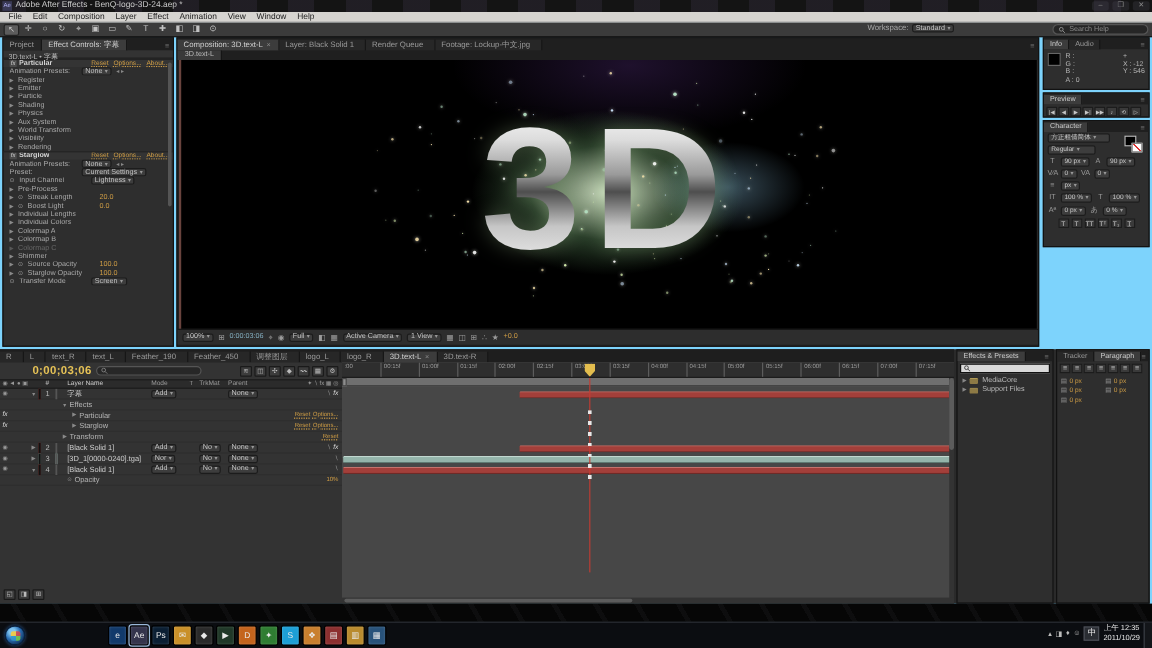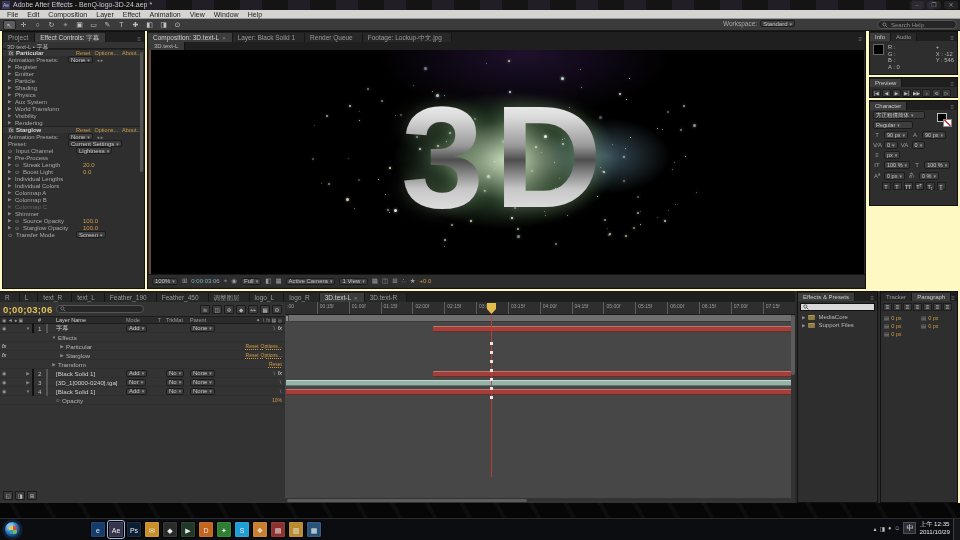--- a/index.html
+++ b/index.html
@@ -1,17 +1,17 @@
 <!DOCTYPE html>
 <html><head>
 <meta charset="utf-8">
 <style>
   html,body{margin:0;padding:0;background:#000;}
   #screen{position:relative;width:960px;height:540px;overflow:hidden;
-    font-family:"Liberation Sans","DejaVu Sans",sans-serif;background:#fef9c3;
+    font-family:"Liberation Sans","DejaVu Sans",sans-serif;background:#7dd3fc;
     -webkit-font-smoothing:antialiased;}
   [data-interactable]{box-sizing:border-box;}
   .abs{position:absolute;}
   
   #titlebar{left:0;top:0;width:960px;height:10px;background:#141414;
     background-image:repeating-linear-gradient(90deg,rgba(70,60,85,.25) 0 22px,rgba(0,0,0,0) 22px 48px);
     color:#c9c9c9;font-size:7px;line-height:10px;}
   #titlebar .appicon{display:inline-block;width:8px;height:8px;background:#3a3a55;color:#b9b9ff;
     font-size:5px;line-height:8px;text-align:center;margin:0 3px 0 2px;vertical-align:top;margin-top:1px;}
   #winbtns{right:2px;top:1px;display:flex;gap:3px;color:#8a8a8a;font-size:6px;line-height:8px;}
@@ -101,21 +101,21 @@
   #fill-swatch{position:absolute;left:0;top:0;width:10px;height:9px;background:#000;border:1px solid #bbb;}
   #stroke-swatch{position:absolute;left:6px;top:6px;width:9px;height:8px;background:#fff;border:1px solid #888;
     background-image:linear-gradient(45deg,transparent 44%,#d33 44% 56%,transparent 56%);}
   .fauxbtn{width:9px;height:8px;background:#3a3a3a;border:1px solid #1c1c1c;color:#ccc;font-size:5.5px;
     line-height:8px;text-align:center;}
   
   #tl{left:0;top:291px;width:958px;height:212px;background:#2a2a2a;}
   #tl-tabs{position:absolute;left:0;top:0;width:795px;height:11px;background:#1e1e1e;display:flex;align-items:flex-end;}
   #tl-left{position:absolute;left:0;top:11px;width:285px;height:201px;background:#333;}
   #tl-toprow{display:flex;align-items:center;height:14px;padding:0 3px;gap:4px;}
-  #tl-time{font-size:9.5px;font-weight:bold;color:#e6c256;letter-spacing:.3px;}
+  #tl-time{font-size:9.5px;font-weight:bold;color:#e6c256;letter-spacing:.3px;margin-left:24px;}
   #tl-search{width:88px;height:8px;background:#272727;border:1px solid #555;border-radius:4px;
     display:flex;align-items:center;padding:0 3px;gap:2px;}
   #tl-minibtns{margin-left:auto;display:flex;gap:2px;}
   .mbtn{width:10px;height:9px;background:#3c3c3c;border:1px solid #1a1a1a;border-radius:1px;color:#bbb;
     font-size:5.5px;line-height:9px;text-align:center;}
   #tl-header{display:flex;align-items:center;height:8px;background:#2b2b2b;border-top:1px solid #1c1c1c;
     border-bottom:1px solid #1c1c1c;font-size:5.5px;color:#9a9a9a;}
   .tl-row{display:flex;align-items:center;height:9px;font-size:6.2px;color:#b5b5b5;border-bottom:1px solid #2e2e2e;}
   .c-av{flex:0 0 22px;display:flex;gap:1px;padding-left:2px;color:#999;font-size:5px;}
   .c-tw{flex:0 0 8px;color:#8a8a8a;font-size:4.5px;text-align:center;}

